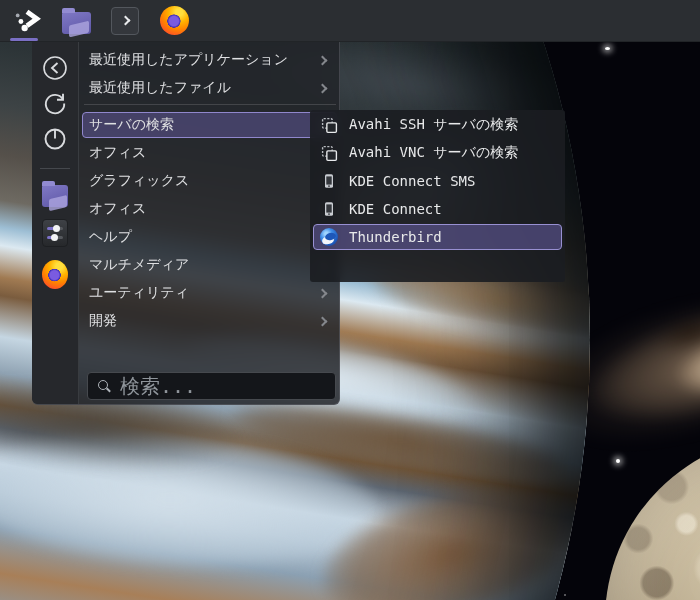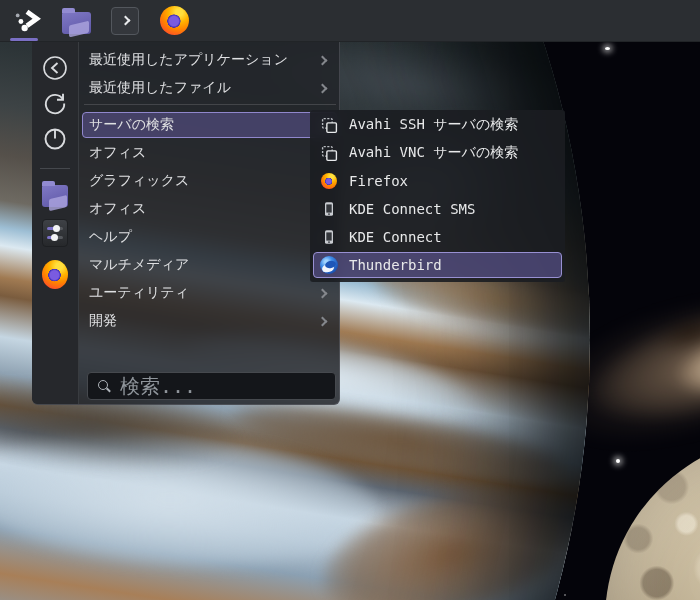--- a/index.html
+++ b/index.html
@@ -298,26 +298,20 @@
       <span class="sicon">
         <svg width="17" height="17" viewBox="0 0 16 16">
           <rect x="1.5" y="1.5" width="9" height="9" rx="1" fill="none" stroke="#b9bdc2" stroke-width="1.3" stroke-dasharray="2 1.4"></rect>
           <rect x="5.5" y="5.5" width="9" height="9" rx="1" fill="#22252a" stroke="#e8eaec" stroke-width="1.3"></rect>
         </svg>
       </span>
       <span class="slabel">Avahi VNC サーバの検索</span>
     </div>
     <div class="sub-row">
       <span class="sicon">
-          <span class="ff small"></span>
-        </span>
-      <span class="slabel">Firefox</span>
-    </div>
-    <div class="sub-row">
-      <span class="sicon">
         <svg width="16" height="16" viewBox="0 0 16 16">
           <rect x="4" y="1.2" width="8" height="13.6" rx="1.6" fill="#c9ccd1"></rect>
           <rect x="5.3" y="3.4" width="5.4" height="8.2" fill="#34373c"></rect>
           <circle cx="8" cy="13.1" r="0.9" fill="#34373c"></circle>
         </svg>
       </span>
       <span class="slabel">KDE Connect SMS</span>
     </div>
     <div class="sub-row">
       <span class="sicon">

